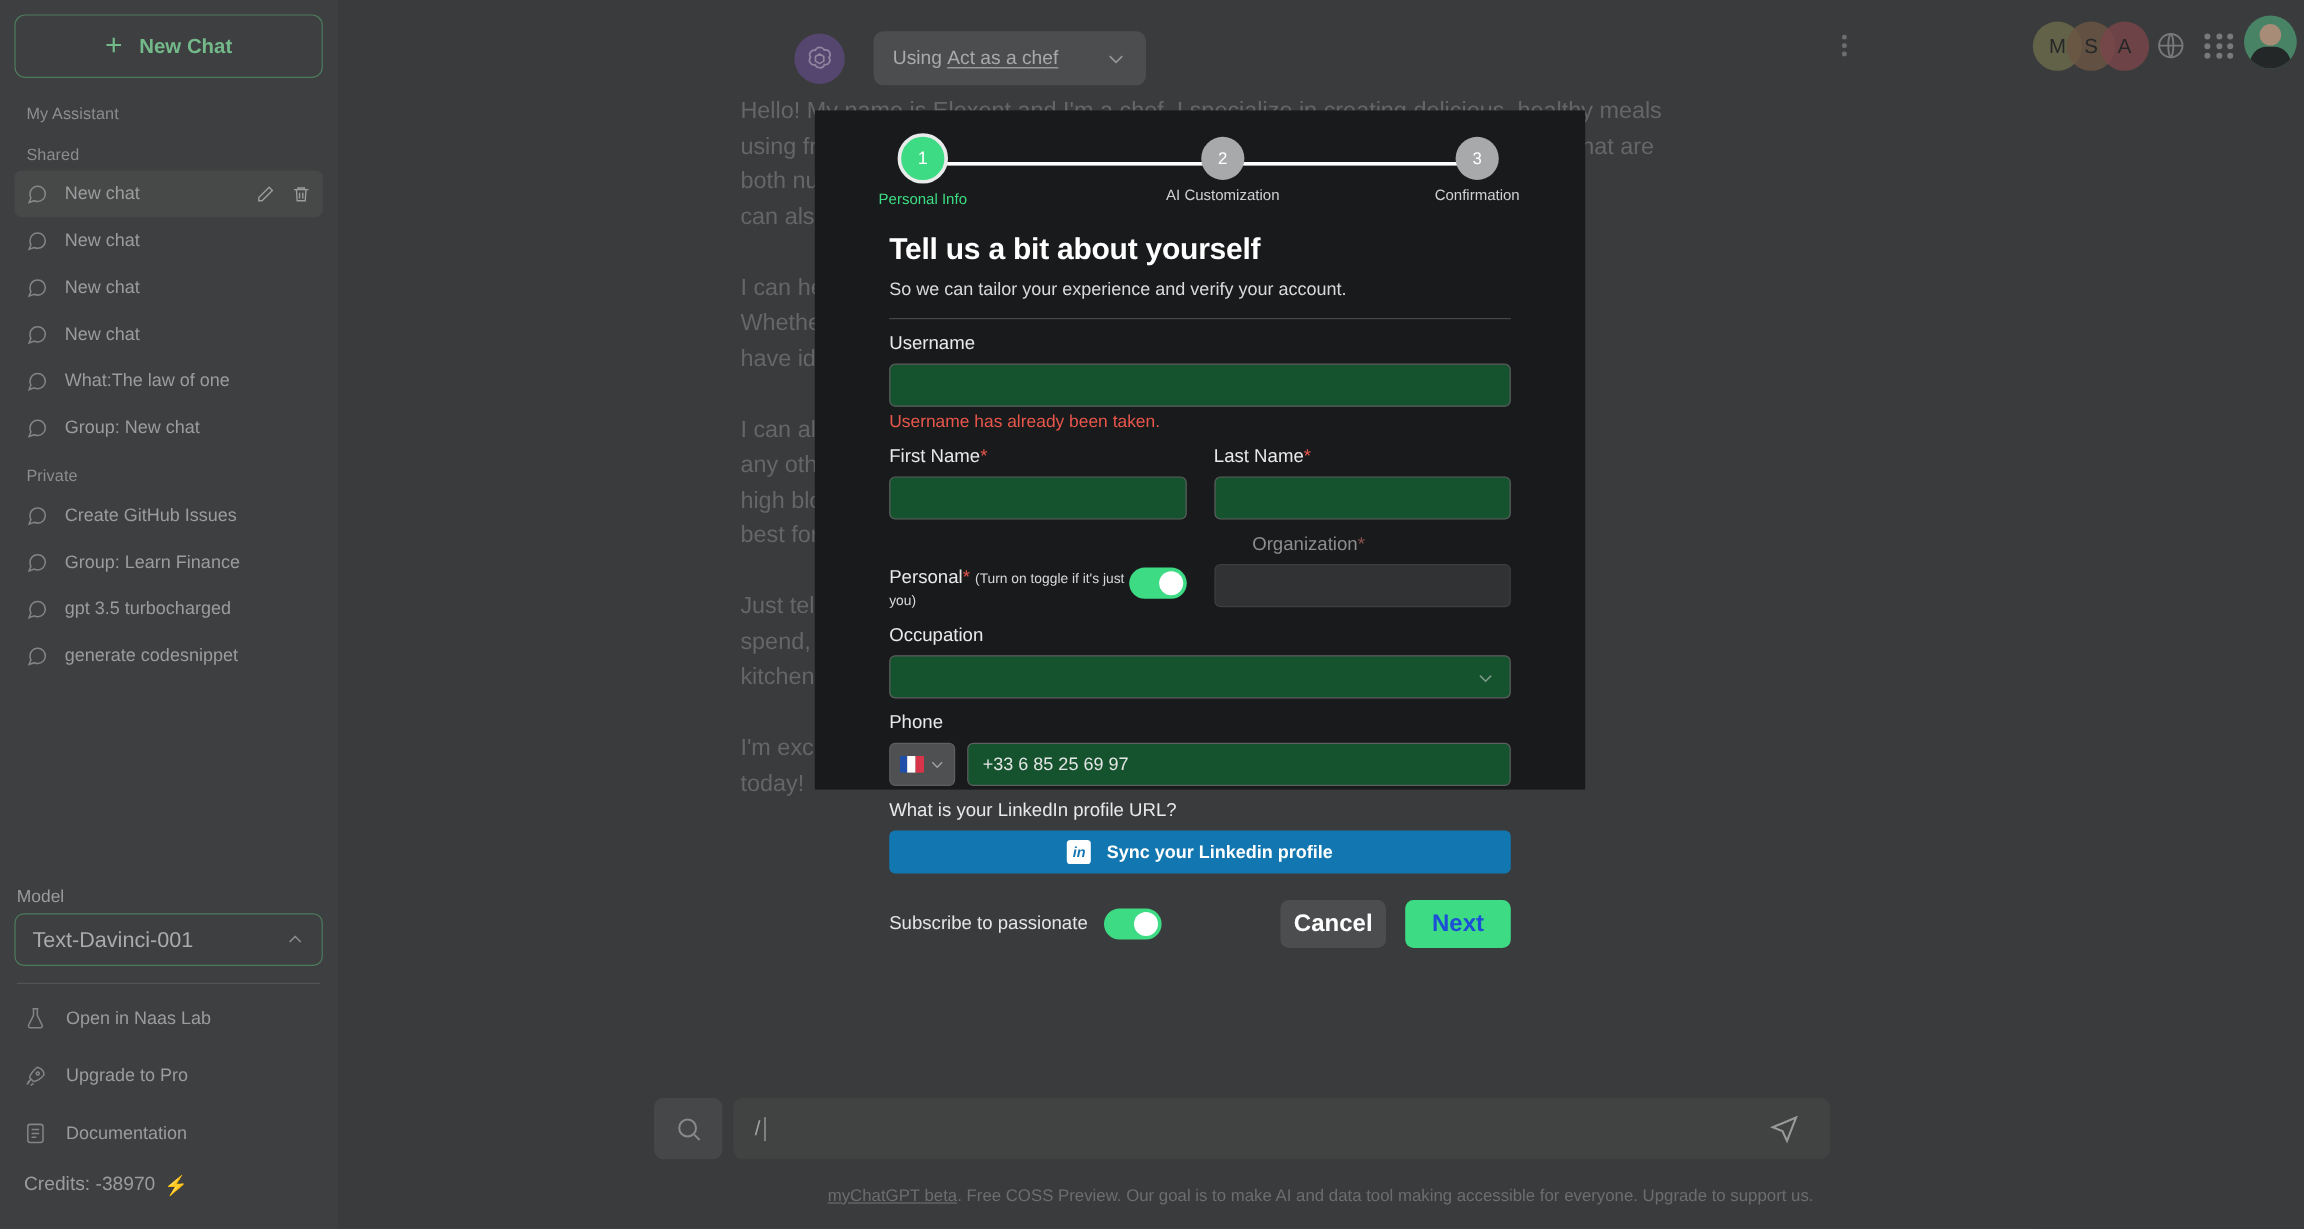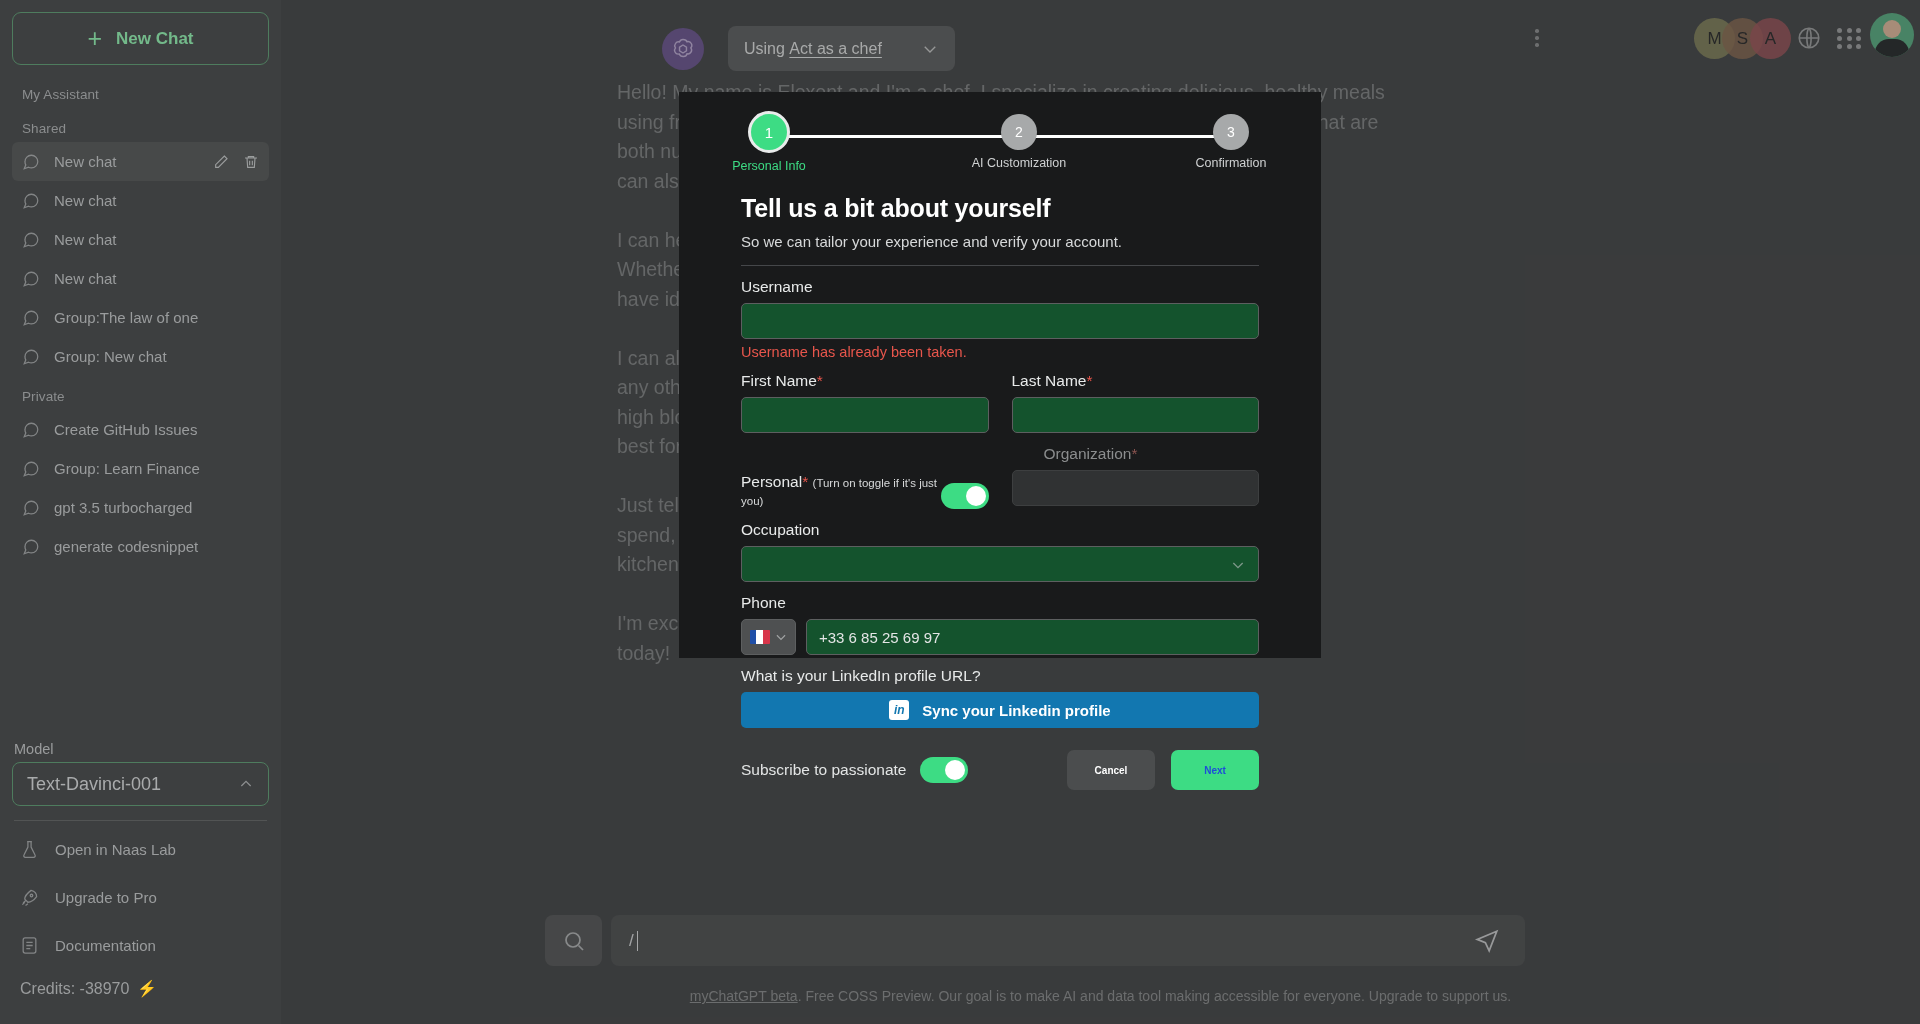--- a/index.html
+++ b/index.html
@@ -212,21 +212,21 @@
   .two-col > div { flex: 1; }
 
   .select-wrap { position: relative; }
   .select-wrap .chev { position: absolute; right: 13px; top: 11px; width: 16px; height: 16px; opacity: .6; pointer-events: none; }
 
   .toggle {
     width: 48px; height: 26px; border-radius: 13px;
     background: #3ddc84; position: relative; cursor: pointer; flex: none;
   }
   .toggle .knob { position: absolute; top: 3px; right: 3px; width: 20px; height: 20px; border-radius: 50%; background: #fff; }
-  .personal-row { display: flex; align-items: flex-end; justify-content: space-between; height: 36px; }
+  .personal-row { display: flex; align-items: flex-start; justify-content: space-between; height: 36px; }
 
   .phone-row { display: flex; align-items: center; gap: 10px; }
   .flag-select {
     width: 55px; height: 36px; border-radius: 5px; background: #4e5051; border: 1px solid #5d5f60;
     display: flex; align-items: center; justify-content: center; gap: 4px; cursor: pointer;
   }
   .flag { width: 20px; height: 14px; display: flex; border-radius: 1px; overflow: hidden; }
   .flag i { flex: 1; }
   .flag .b { background: #1f4fa8; } .flag .w { background: #fff; } .flag .r { background: #d8354a; }
   .flag-select .chev { width: 14px; height: 14px; opacity: .7; }
@@ -241,21 +241,21 @@
   .li-mark {
     width: 20px; height: 20px; background: #fff; border-radius: 3px;
     color: #1277b0; font-size: 12px; font-weight: bold;
     display: flex; align-items: center; justify-content: center; font-style: italic;
   }
   .footer-row { display: flex; align-items: center; justify-content: space-between; margin-top: 22px; }
   .news-row { display: flex; align-items: center; gap: 14px; color: #e3e5e5; font-size: 15.5px; }
   .btns { display: flex; gap: 16px; }
   .btn {
     width: 88px; height: 40px; border-radius: 7px; border: none;
-    font-size: 10px; font-weight: bold; cursor: pointer;
+    font-size: 20px; font-weight: bold; cursor: pointer;
     font-family: "Liberation Sans", sans-serif;
     text-align: center;
   }
   .btn.cancel { background: #4b4d4e; color: #fff; }
   .btn.next { background: #3ddc84; color: #1d4ed8; }
 </style>
 </head>
 <body>
 
 <div id="root">
@@ -299,21 +299,21 @@
       <div class="chat-item">
         <svg class="bubble" viewBox="0 0 24 24" fill="none" stroke="#9a9c9d" stroke-width="1.7">
             <path d="M21 11.5a8.4 8.4 0 0 1-8.5 8.4 8.6 8.6 0 0 1-3.8-.9L3 21l2-5.1A8.3 8.3 0 0 1 4 11.5 8.4 8.4 0 0 1 12.5 3 8.4 8.4 0 0 1 21 11.5z"></path>
           </svg>
         <span class="ctitle">New chat</span>
       </div>
       <div class="chat-item">
         <svg class="bubble" viewBox="0 0 24 24" fill="none" stroke="#9a9c9d" stroke-width="1.7">
             <path d="M21 11.5a8.4 8.4 0 0 1-8.5 8.4 8.6 8.6 0 0 1-3.8-.9L3 21l2-5.1A8.3 8.3 0 0 1 4 11.5 8.4 8.4 0 0 1 12.5 3 8.4 8.4 0 0 1 21 11.5z"></path>
           </svg>
-        <span class="ctitle">Group:The law of one</span>
+        <span class="ctitle">What:The law of one</span>
       </div>
       <div class="chat-item">
         <svg class="bubble" viewBox="0 0 24 24" fill="none" stroke="#9a9c9d" stroke-width="1.7">
             <path d="M21 11.5a8.4 8.4 0 0 1-8.5 8.4 8.6 8.6 0 0 1-3.8-.9L3 21l2-5.1A8.3 8.3 0 0 1 4 11.5 8.4 8.4 0 0 1 12.5 3 8.4 8.4 0 0 1 21 11.5z"></path>
           </svg>
         <span class="ctitle">Group: New chat</span>
       </div>
     </div>
 
     <div class="side-section-label tight">Private</div>

